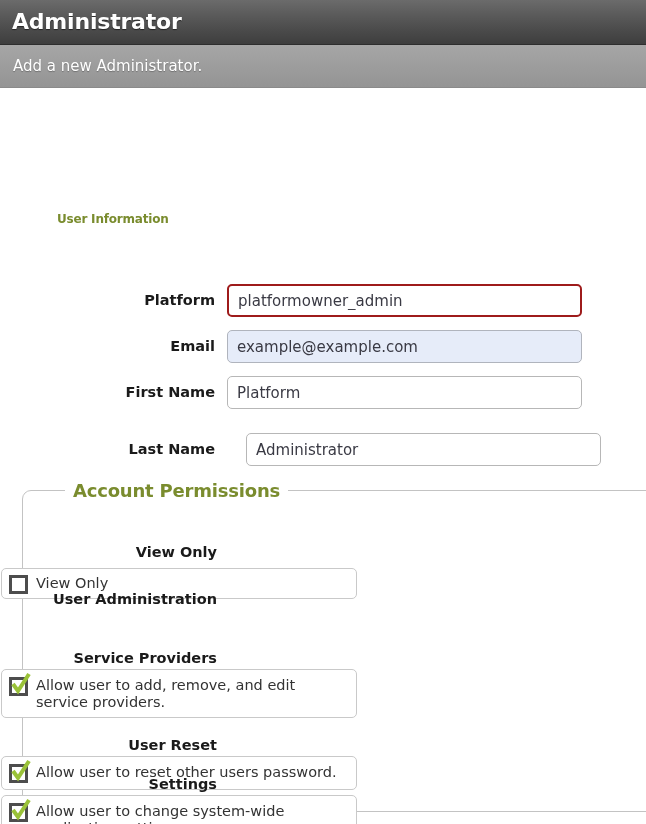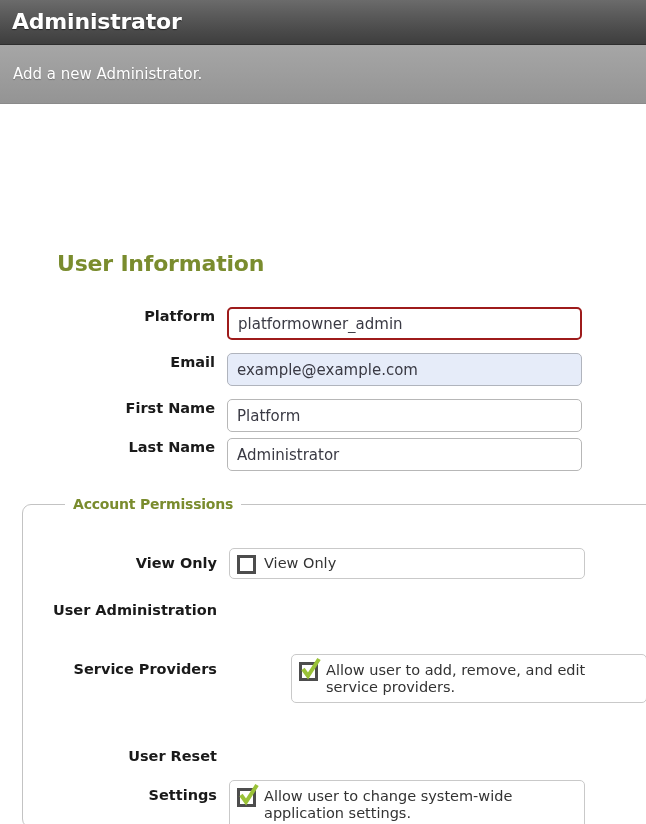--- a/index.html
+++ b/index.html
@@ -29,21 +29,21 @@
     font-size: 22px;
     font-weight: bold;
     color: #ffffff;
     letter-spacing: -0.2px;
     text-shadow: 0 1px 1px rgba(0,0,0,0.55);
     line-height: 1;
   }
 
   .page-subheader {
     width: 646px;
-    height: 59px;
+    height: 43px;
     background: linear-gradient(to bottom, #a6a6a6 0%, #9d9d9d 50%, #949494 100%);
     display: flex;
     align-items: center;
     padding: 0 12px 0 13px;
     border-bottom: 1px solid #8a8a8a;
   }
   .page-subheader .subtitle {
     font-size: 15px;
     color: #ffffff;
     text-shadow: 0 1px 1px rgba(0,0,0,0.28);
@@ -55,22 +55,22 @@
     position: relative;
     width: 646px;
     padding: 0;
   }
 
   .section-heading {
     margin: 0;
     padding: 0;
     position: absolute;
     left: 57px;
-    top: 147px;
-    font-size: 22px;
+    top: 124px;
+    font-size: 12px;
     font-weight: bold;
     color: #7a8c2e;
     letter-spacing: -0.2px;
   }
 
   
   .field-row {
     position: absolute;
     left: 0;
     width: 646px;
@@ -92,63 +92,63 @@
     width: 355px;
     height: 33px;
     border: 1px solid #b7b7b7;
     border-radius: 5px;
     background: #ffffff;
     font-family: "DejaVu Sans", "Liberation Sans", sans-serif;
     font-size: 15px;
     color: #3a3a44;
     padding: 0 9px;
     outline: none;
-    margin-top: 7px;
   }
   .field-input.error {
     border: 2px solid #9e1b1b;
   }
   .field-input.autofill {
     background: #e6ecf9;
     border: 1px solid #b0b4bd;
     color: #3a3a44;
   }
 
   #row-username { top: 196px; }
   #row-email    { top: 242px; }
   #row-first    { top: 288px; }
-  #row-last     { top: 327px; }
+  #row-last     { top: 345px; gap: 19px; }
 
   
   .permissions-fieldset {
     position: absolute;
     left: 22px;
     top: 392px;
     width: 660px;
     height: 332px;
     border: 1px solid #c3c3c3;
     border-radius: 9px;
     margin: 0;
     padding: 0;
   }
   .permissions-legend {
     margin: 0 0 0 42px;
     padding: 0 8px;
-    font-size: 14px;
+    font-size: 18px;
     font-weight: bold;
     color: #7a8c2e;
     letter-spacing: -0.2px;
   }
 
   .perm-row {
     position: absolute;
     left: -22px;
     width: 646px;
     display: flex;
     align-items: flex-start;
+    flex-direction: column;
   }
   .perm-label {
     width: 228px;
     text-align: right;
     padding-right: 12px;
     font-size: 14.5px;
     font-weight: bold;
     color: #1a1a1a;
     white-space: nowrap;
   }
@@ -271,20 +271,29 @@
           <svg class="tick" viewBox="0 0 21 24">
             <path d="M3 12 L8 19 L19 2" fill="none" stroke="#9ac238" stroke-width="4" stroke-linecap="butt" stroke-linejoin="miter"></path>
           </svg>
         </span>
         <span class="perm-text">Allow user to add, remove, and edit service providers.</span>
       </div>
     </div>
 
     <div class="perm-row" id="perm-reset">
       <div class="perm-label">User Reset</div>
+      <div class="perm-box">
+        <span class="checkbox">
+          <span class="box"></span>
+          <svg class="tick" viewBox="0 0 21 24">
+            <path d="M3 12 L8 19 L19 2" fill="none" stroke="#9ac238" stroke-width="4" stroke-linecap="butt" stroke-linejoin="miter"></path>
+          </svg>
+        </span>
+        <span class="perm-text">Allow user to reset other users password.</span>
+      </div>
     </div>
 
     <div class="perm-row" id="perm-settings">
       <div class="perm-label">Settings</div>
       <div class="perm-box">
         <span class="checkbox">
           <span class="box"></span>
           <svg class="tick" viewBox="0 0 21 24">
             <path d="M3 12 L8 19 L19 2" fill="none" stroke="#9ac238" stroke-width="4" stroke-linecap="butt" stroke-linejoin="miter"></path>
           </svg>

